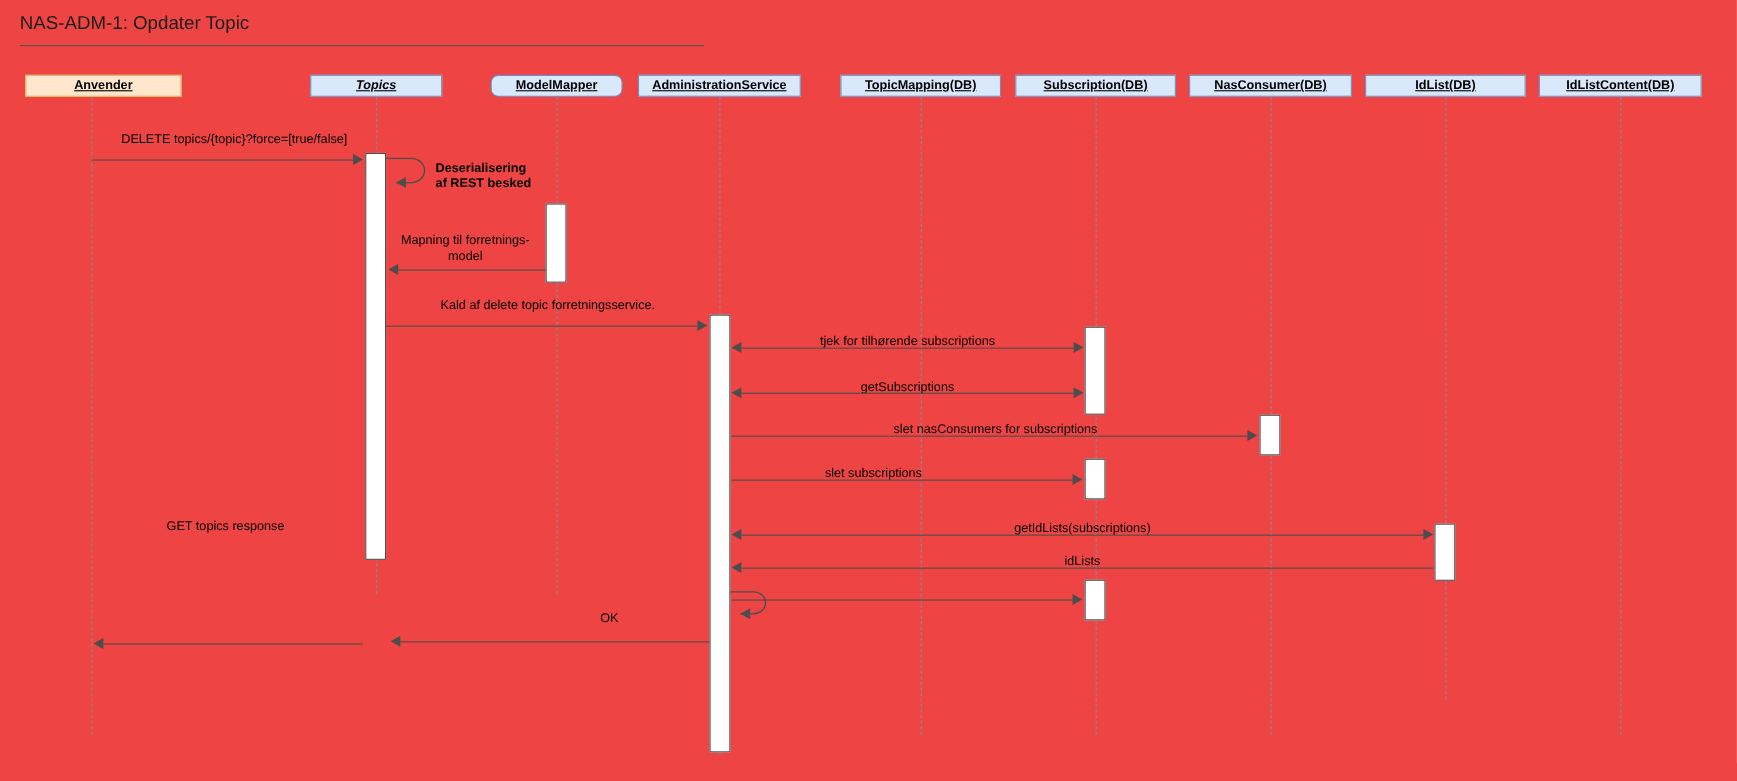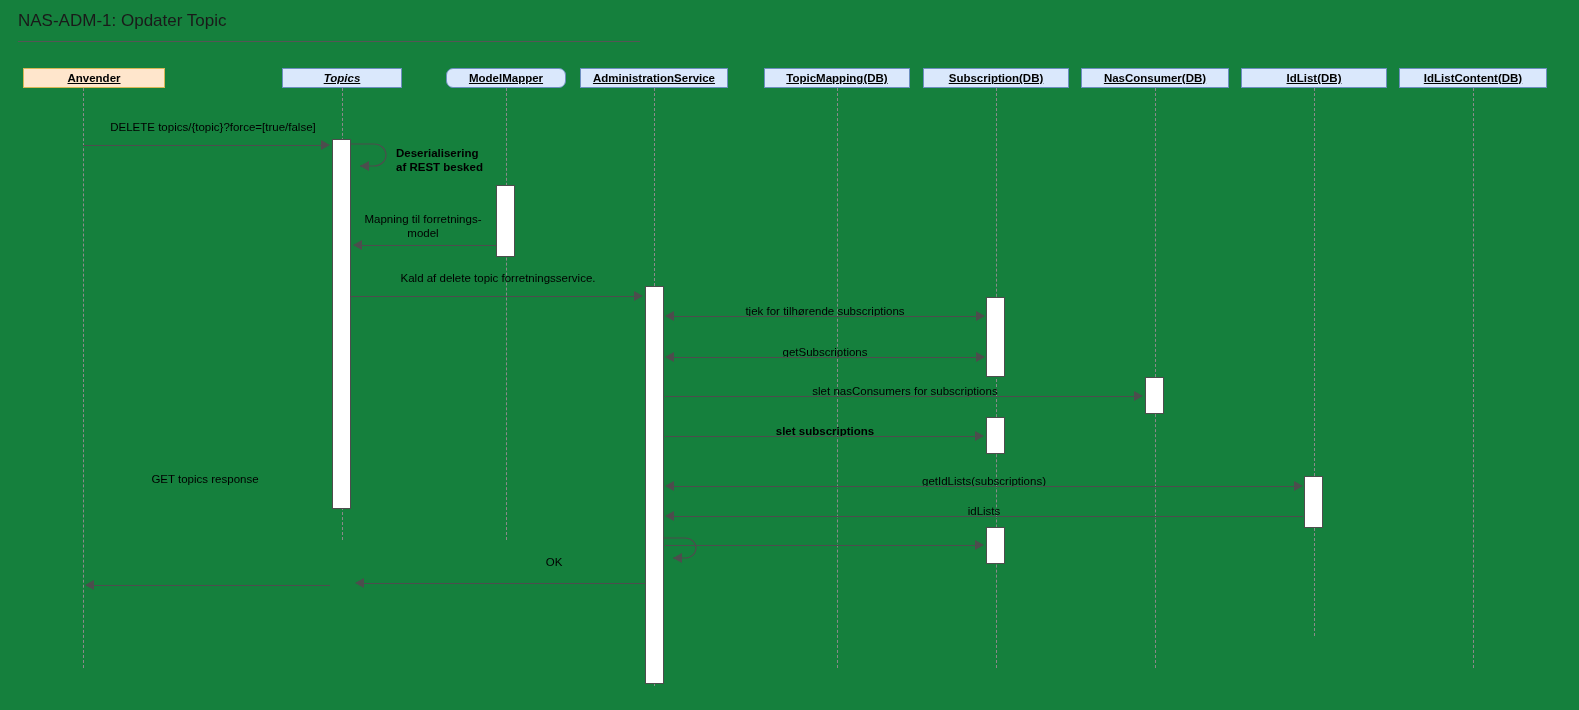--- a/index.html
+++ b/index.html
@@ -9,21 +9,21 @@
   }
   body {
     font-family: "Liberation Sans", sans-serif;
     color: #000000;
   }
   #canvas {
     position: relative;
     width: 1579px;
     height: 710px;
     overflow: hidden;
-    background: #15803d;
+    background: #ef4444;
   }
   #title {
     position: absolute;
     left: 18px;
     top: 11px;
     font-size: 17px;
     color: #1a1a1a;
     white-space: nowrap;
   }
   #title-rule {
@@ -168,21 +168,21 @@
 
   <div class="msg-label" style="left:665px; top:346px; width:320px;">getSubscriptions</div>
   <div class="msg-line" style="left:674px; top:357px; width:302px;"></div>
   <div class="arrow left" style="left:665px; top:352px;"></div>
   <div class="arrow right" style="left:976px; top:352px;"></div>
 
   <div class="msg-label" style="left:665px; top:385px; width:480px;">slet nasConsumers for subscriptions</div>
   <div class="msg-line" style="left:665px; top:396px; width:469px;"></div>
   <div class="arrow right" style="left:1134px; top:391px;"></div>
 
-  <div class="msg-label" style="left:665px; top:425px; width:320px;font-weight:bold;">slet subscriptions</div>
+  <div class="msg-label" style="left:634px; top:425px; width:320px;">slet subscriptions</div>
   <div class="msg-line" style="left:665px; top:436px; width:310px;"></div>
   <div class="arrow right" style="left:975px; top:431px;"></div>
 
   <div class="msg-label" style="left:665px; top:475px; width:638px;">getIdLists(subscriptions)</div>
   <div class="msg-line" style="left:674px; top:486px; width:620px;"></div>
   <div class="arrow left" style="left:665px; top:481px;"></div>
   <div class="arrow right" style="left:1294px; top:481px;"></div>
 
   <div class="msg-label" style="left:665px; top:505px; width:638px;">idLists</div>
   <div class="msg-line" style="left:674px; top:516px; width:629px;"></div>

